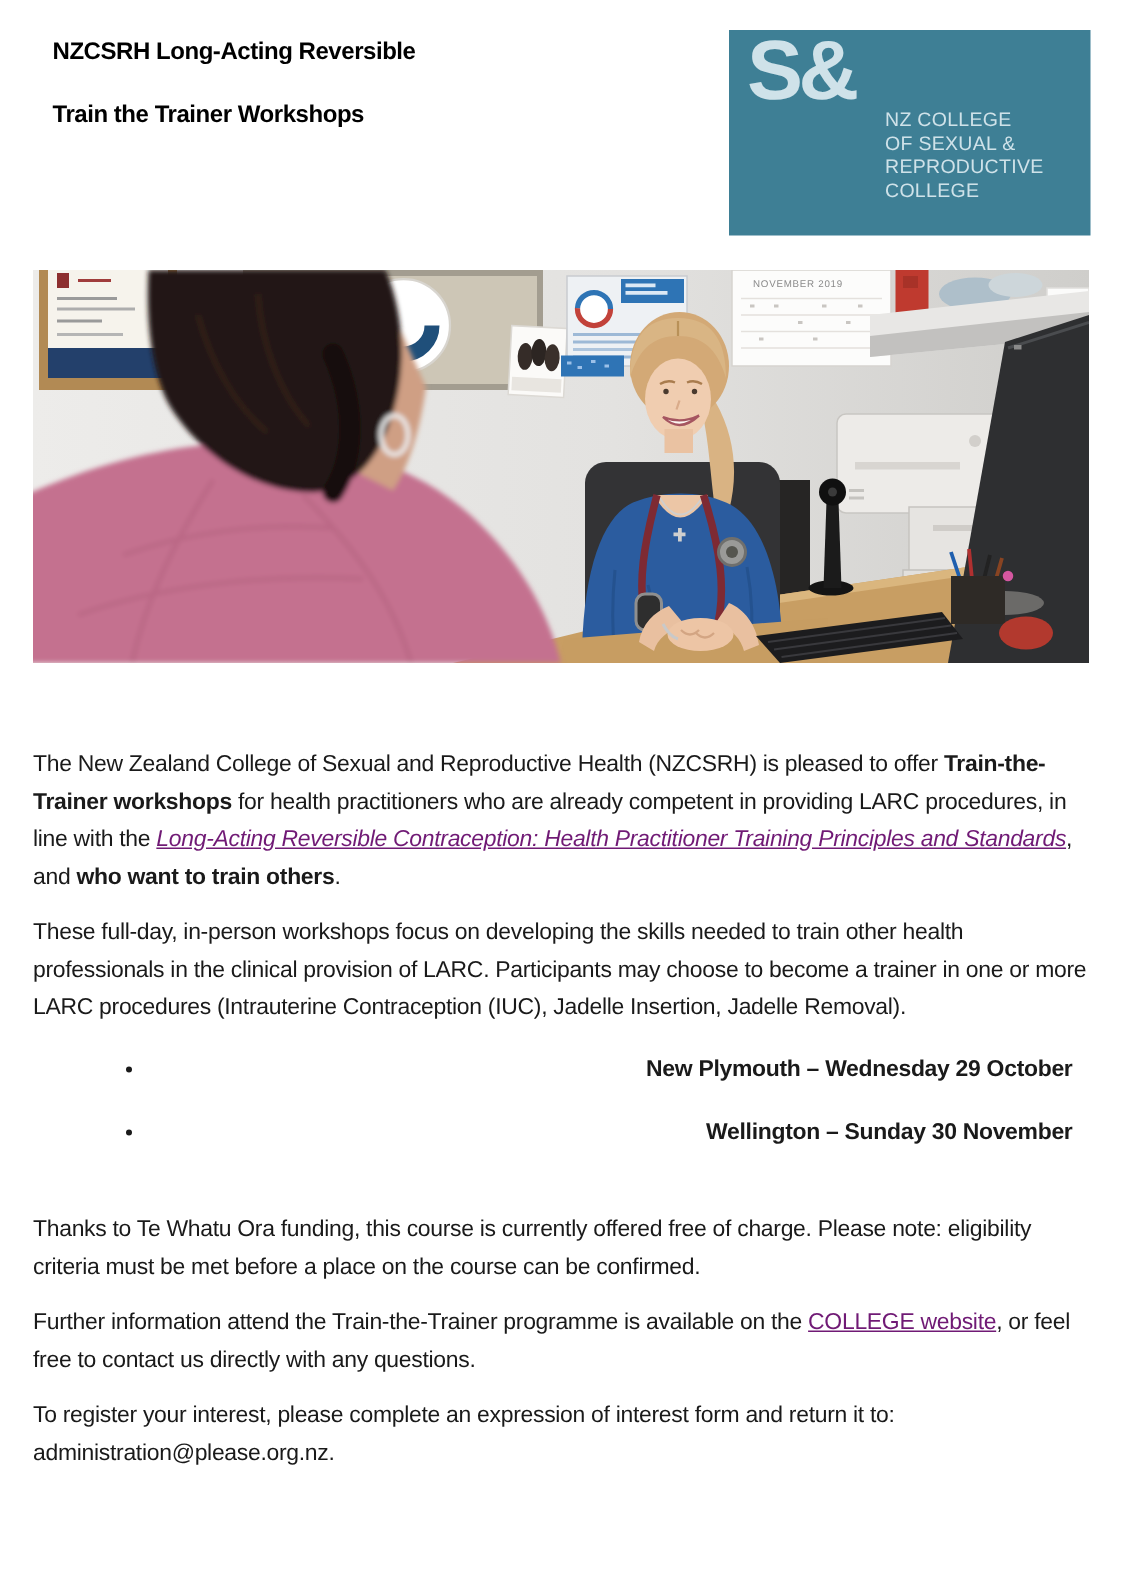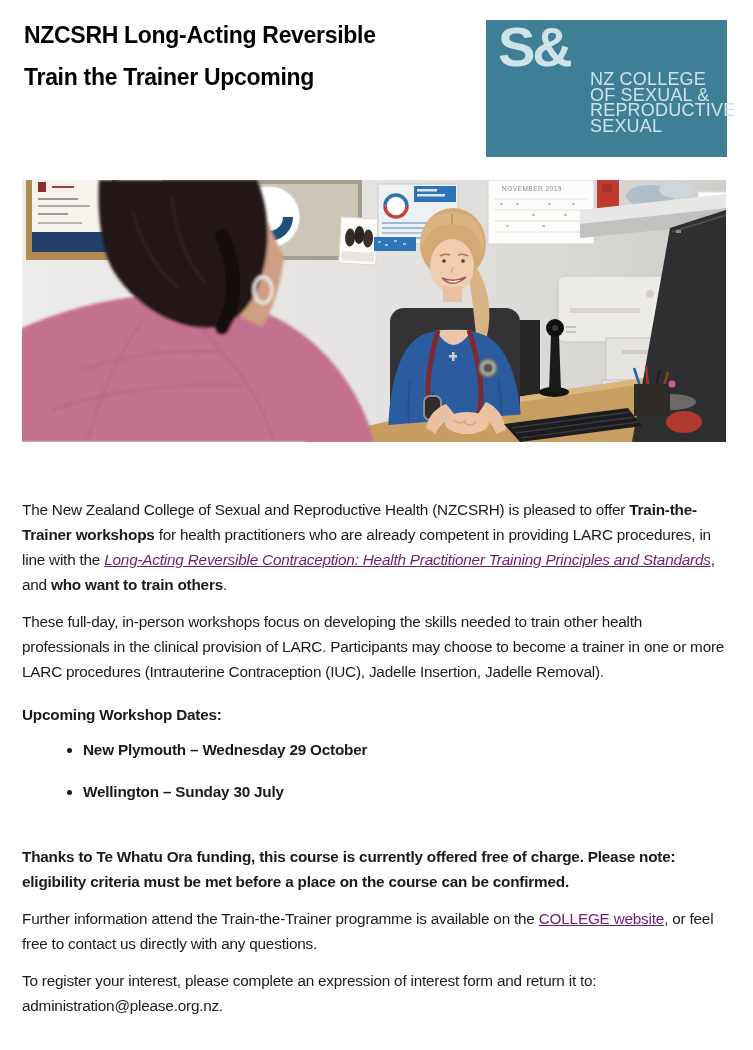--- a/index.html
+++ b/index.html
@@ -1,64 +1,64 @@
 <!DOCTYPE html>
 <html><head>
 <meta charset="utf-8">
 <style>
   html,body{margin:0;padding:0;background:#ffffff;}
   body{width:753px;height:1050px;font-family:"Liberation Sans",sans-serif;color:#1a1a1a;overflow:hidden;}
   .doc{position:relative;width:753px;height:1050px;background:#fff;}
 
   
   .header{position:relative;height:180px;}
-  .title{position:absolute;left:24px;top:14px;font-size:23px;font-weight:bold;color:#000;
+  .title{position:absolute;left:35px;top:14px;font-size:16px;font-weight:bold;color:#000;
          line-height:42px;letter-spacing:-0.3px;}
   .logo{position:absolute;top:20px;left:486px;width:241px;height:137px;}
   .logo-acronym{position:absolute;left:12px;top:2px;font-weight:800;font-size:56px;line-height:50px;
                 letter-spacing:-3px;}
-  .logo-org{position:absolute;left:104px;top:52px;font-size:18px;line-height:15.5px;
+  .logo-org{position:absolute;left:104px;top:52px;font-size:13px;line-height:15.5px;
             letter-spacing:0.2px;font-weight:400;}
 
   
   .photo{position:absolute;top:180px;left:22px;width:704px;height:262px;overflow:hidden;}
 
   
   .content{position:absolute;top:442px;left:0;width:753px;padding:0 22px;box-sizing:border-box;
            font-size:15.3px;line-height:25px;letter-spacing:-0.2px;}
   .content p{margin:12px 0;}
   p.first{margin-top:55px;}
-  p.spaced{margin-top:40px;font-weight:bold;}
+  p.spaced{margin-top:40px;}
   .b{font-weight:bold;}
   a.link{color:#701a75;text-decoration:underline;cursor:pointer;}
   a.link.italic{font-style:italic;}
   .list-heading{font-weight:bold;margin:18px 0 10px 0;}
-  ul.dates{margin:0;padding:0 0 0 61px;list-style:disc;}
+  ul.dates{margin:16px;padding:0 0 0 61px;list-style:disc;text-align:right;}
   ul.dates li{font-weight:bold;margin:0 0 17px 0;}
 </style>
 </head>
 <body>
 
 <div class="doc">
 
   <div class="header">
     <div class="title">
       <div>NZCSRH Long-Acting Reversible</div>
-      <div>Train the Trainer Upcoming</div>
+      <div>Train the Trainer Workshops</div>
     </div>
 
     <div class="logo" style="background:#3e7f95;color:#cfe2e9;">
       <div class="logo-acronym">
         <div>S&amp;</div>
       </div>
       <div class="logo-org">
         <div>NZ COLLEGE</div>
         <div>OF SEXUAL &amp;</div>
         <div>REPRODUCTIVE</div>
-        <div>SEXUAL</div>
+        <div>COLLEGE</div>
       </div>
     </div>
   </div>
 
   <div class="photo">
     <svg width="704" height="262" viewBox="0 0 704 262" xmlns="http://www.w3.org/2000/svg">
       <defs>
         <linearGradient id="wallg" x1="0" y1="0" x2="1" y2="0">
           <stop offset="0" stop-color="#edecea"></stop>
           <stop offset="0.55" stop-color="#e3e2e0"></stop>
@@ -254,25 +254,24 @@
 
   <div class="content">
 
     <p class="first">
       <span>The New Zealand College of Sexual and Reproductive Health (NZCSRH) is pleased to offer </span><span class="b">Train-the-Trainer workshops</span><span> for health practitioners who are already competent in providing LARC procedures, in line with the </span><a class="link italic">Long-Acting Reversible Contraception: Health Practitioner Training Principles and Standards</a><span>, and </span><span class="b">who want to train others</span><span>.</span>
     </p>
 
     <p>These full-day, in-person workshops focus on developing the skills needed to train other health professionals in the clinical provision of LARC. Participants may choose to become a trainer in one or more LARC procedures (Intrauterine Contraception (IUC), Jadelle Insertion, Jadelle Removal).</p>
 
 
-    <div class="list-heading">Upcoming Workshop Dates:</div>
 
     <ul class="dates">
       <li><span>New Plymouth – Wednesday 29 October</span></li>
-      <li><span>Wellington – Sunday 30 July</span></li>
+      <li><span>Wellington – Sunday 30 November</span></li>
     </ul>
 
     <p class="spaced">Thanks to Te Whatu Ora funding, this course is currently offered free of charge. Please note: eligibility criteria must be met before a place on the course can be confirmed.</p>
 
     <p>
       <span>Further information attend the Train-the-Trainer programme is available on the </span><a class="link">COLLEGE website</a><span>, or feel free to contact us directly with any questions.</span>
     </p>
 
     <p>
       <span>To register your interest, please complete an expression of interest form and return it to: </span><span>administration@please.org.nz</span><span>.</span>

